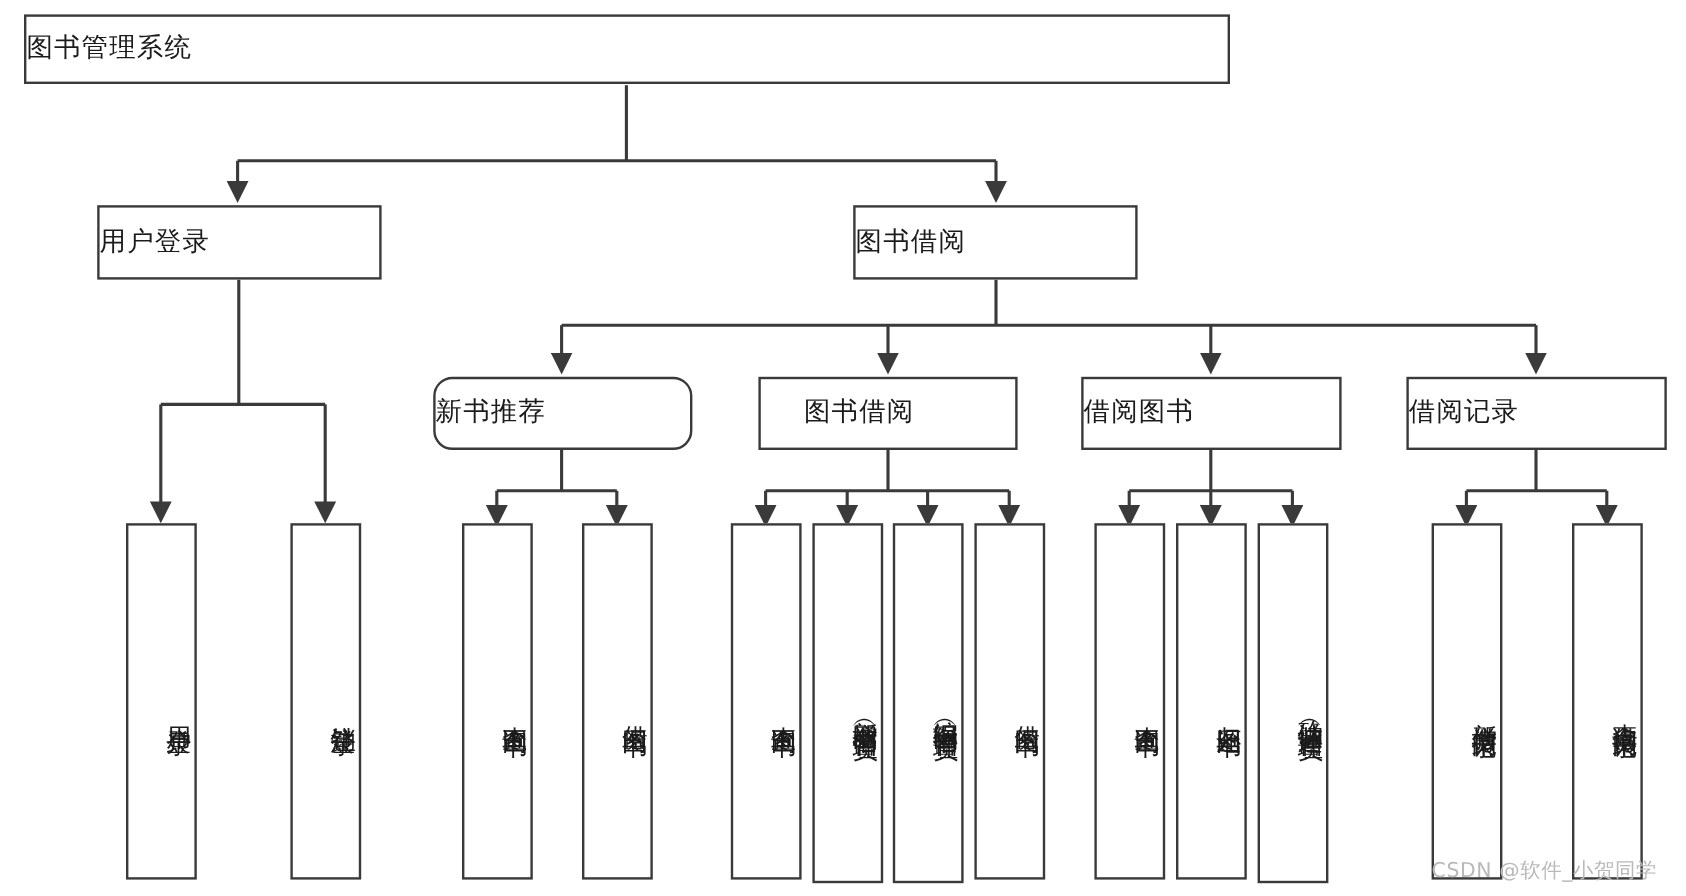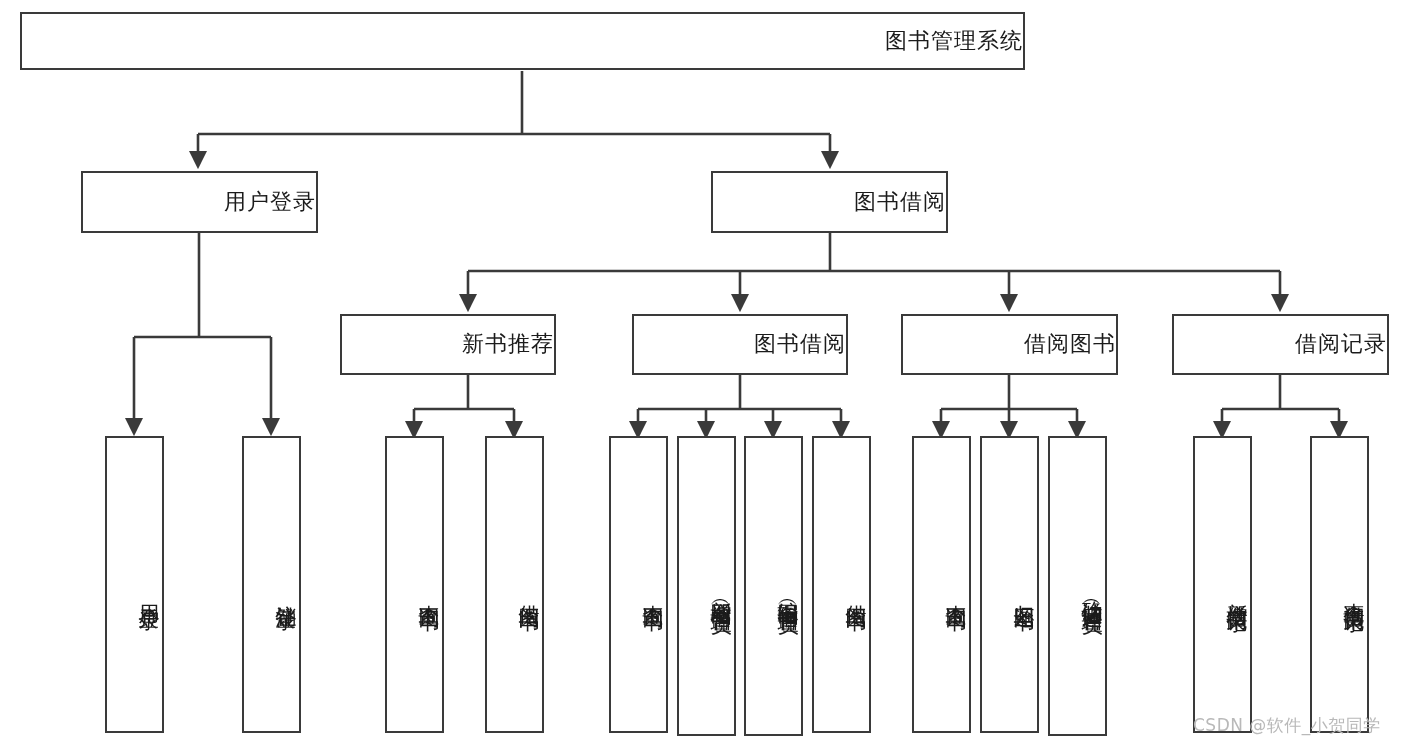--- a/index.html
+++ b/index.html
@@ -23,21 +23,21 @@
     height: 747px;
     pointer-events: none;
   }
   .node {
     position: absolute;
     box-sizing: border-box;
     border: 2.5px solid #3a3a3a;
     background: #ffffff;
     display: flex;
     align-items: center;
-    justify-content: flex-end;
+    justify-content: flex-start;
     color: #1b1b1b;
   }
   .node.horiz {
     font-size: 22px;
     letter-spacing: 1px;
     line-height: 1.2;
   }
   .node.vert {
     writing-mode: vertical-rl;
     text-orientation: upright;
@@ -123,21 +123,21 @@
     <span>图书管理系统</span>
   </div>
 
   <div class="node horiz" style="left:81px; top:171px; width:237px; height:62px;">
     <span>用户登录</span>
   </div>
   <div class="node horiz" style="left:711px; top:171px; width:237px; height:62px;">
     <span>图书借阅</span>
   </div>
 
-  <div class="node horiz" style="left:340px; top:314px; width:216px; height:61px;">
+  <div class="node horiz" style="left:361px; top:314px; width:216px; height:61px;border-radius:16px;">
     <span>新书推荐</span>
   </div>
   <div class="node horiz" style="left:632px; top:314px; width:216px; height:61px;padding-left:36px;">
     <span>图书借阅</span>
   </div>
   <div class="node horiz" style="left:901px; top:314px; width:217px; height:61px;">
     <span>借阅图书</span>
   </div>
   <div class="node horiz" style="left:1172px; top:314px; width:217px; height:61px;">
     <span>借阅记录</span>

